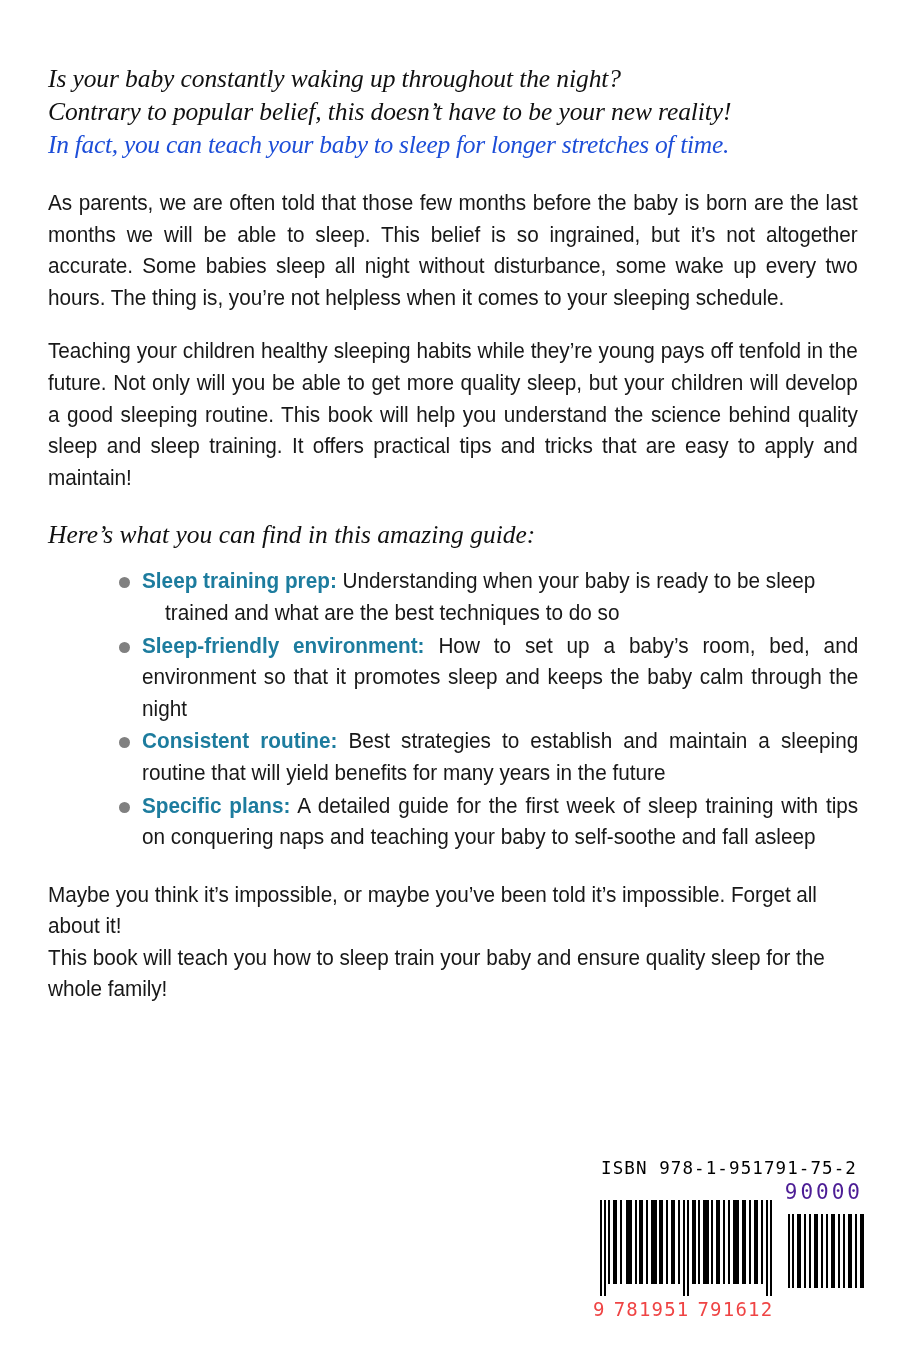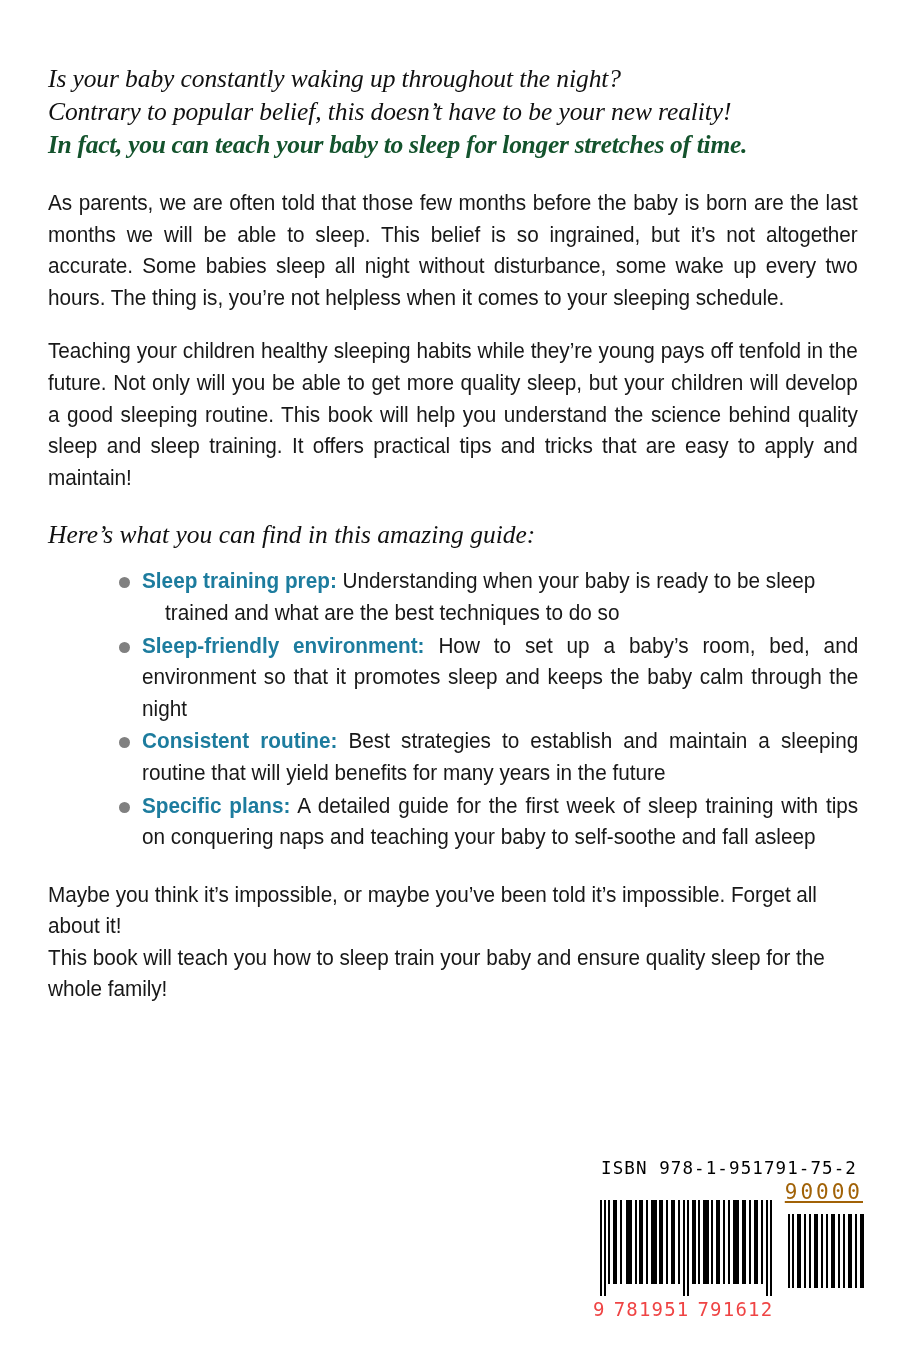--- a/index.html
+++ b/index.html
@@ -35,22 +35,22 @@
   .hook {
     font-family: "Liberation Serif", "DejaVu Serif", serif;
     font-style: italic;
     font-size: 25.5px;
     line-height: 33px;
     color: #111111;
     letter-spacing: -0.1px;
     white-space: nowrap;
   }
   .hook.accent {
-    font-weight: bold;
-    color: #14532d;
+    font-weight: normal;
+    color: #1d4ed8;
     letter-spacing: -0.3px;
   }
   .hook-block { margin-bottom: 8px; }
 
   
   .para {
     font-family: "Liberation Sans Narrow", "Liberation Sans", sans-serif;
     font-size: 22.2px;
     line-height: 31.6px;
     text-align: justify;
@@ -136,23 +136,22 @@
     white-space: nowrap;
     margin-bottom: 4px;
   }
   .addon-text {
     position: absolute;
     right: 2px;
     top: 22px;
     font-family: "DejaVu Sans Mono", "Liberation Mono", monospace;
     font-size: 21px;
     letter-spacing: 3px;
-    color: #a16207;
-    white-space: nowrap;
-    text-decoration: underline;
+    color: #4c1d95;
+    white-space: nowrap;
   }
   .bars-row {
     position: relative;
     margin-top: 22px;
     height: 96px;
   }
   .main-bars {
     position: absolute;
     left: 4px;
     top: 0;

